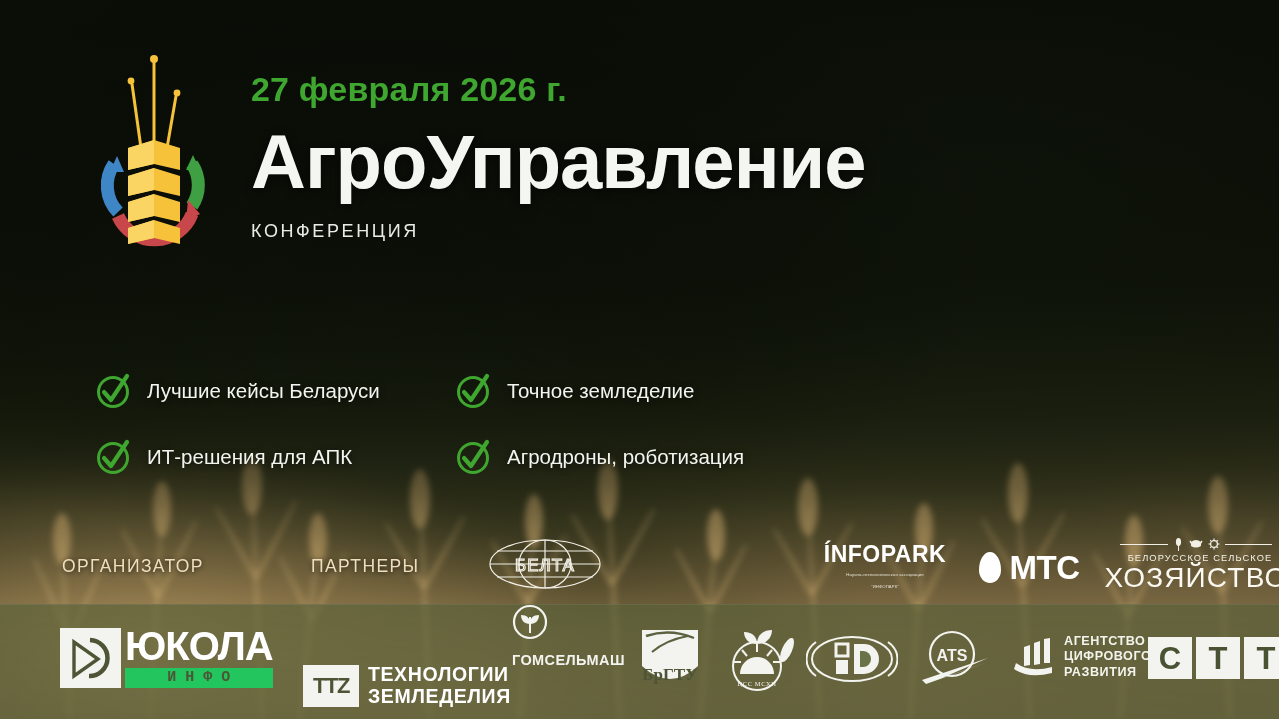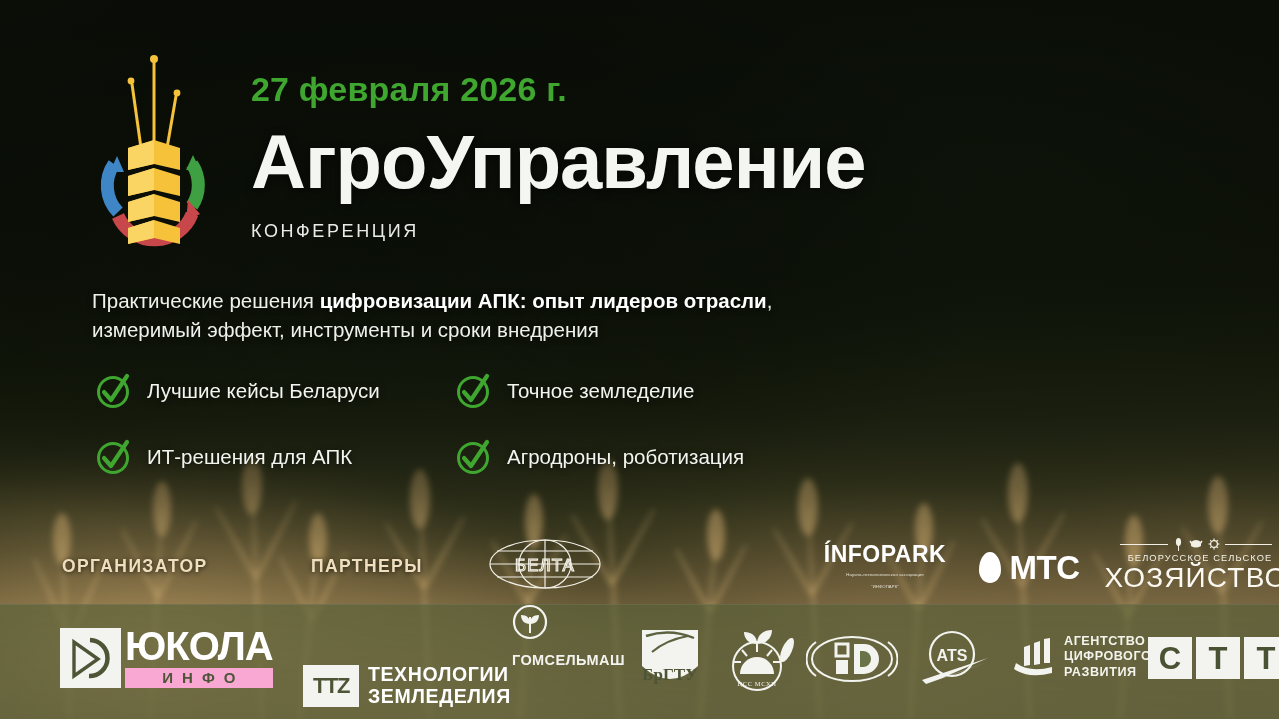--- a/index.html
+++ b/index.html
@@ -70,21 +70,21 @@
     display:grid;grid-template-columns:360px 360px;row-gap:28px;
   }
   .feat{display:flex;align-items:center;gap:15px;}
   .check{width:38px;height:38px;flex:0 0 38px;}
   .check svg{width:100%;height:100%;display:block;}
   .feat-label{
     color:#f2f5ef;font-size:20.5px;white-space:nowrap;
     text-shadow:0 1px 6px rgba(0,0,0,.65);
   }
   .strip-label{
-    color:#f0dfbe;font-weight:bold;font-size:17.5px;letter-spacing:1.4px;
+    color:#f0dfbe;font-weight:normal;font-size:17.5px;letter-spacing:1.4px;
     text-shadow:0 1px 5px rgba(0,0,0,.7);
   }
   .lbl-org{position:absolute;left:62px;top:556px;}
   .lbl-part{position:absolute;left:311px;top:556px;}
 
   .plogo{position:absolute;display:flex;align-items:center;justify-content:center;}
   .plogo svg{display:block;}
 
   
   .belta{left:482px;top:538px;width:126px;height:52px;}
@@ -115,22 +115,22 @@
   }
   .bb-inner{position:absolute;inset:0;}
   .blogo{position:absolute;display:flex;align-items:center;}
   .blogo svg{display:block;}
 
   
   .yukola{left:60px;top:628px;height:60px;align-items:stretch;gap:4px;}
   .yk-box{width:61px;height:60px;background:#f3f3ef;display:flex;align-items:center;justify-content:center;}
   .yk-right{display:flex;flex-direction:column;justify-content:center;gap:3px;}
   .yk-word{font-size:40px;font-weight:bold;color:#fff;letter-spacing:-1px;line-height:.92;}
-  .yk-strip{background:#f9a8d4;color:#4d5536;font-size:15px;font-weight:bold;letter-spacing:9px;
-            text-align:center;padding:2px 0 2px 9px;line-height:1.1;}
+  .yk-strip{background:#22c55e;color:#4d5536;font-size:15px;font-weight:bold;letter-spacing:9px;
+            text-align:center;padding:2px 0 2px 9px;line-height:1.1;font-family:Liberation Mono, monospace;}
 
   
   .ttz{left:303px;top:634px;height:48px;align-items:center;gap:9px;margin-top:28px;}
   .ttz-box{width:56px;height:42px;background:#f3f3ef;display:flex;align-items:center;justify-content:center;
            color:#4d5536;font-size:22px;font-weight:bold;letter-spacing:-1.5px;}
   .ttz-txt{color:#fff;font-size:19.5px;font-weight:bold;letter-spacing:.6px;line-height:1.12;}
 
   
   .gomsel{left:512px;top:604px;width:110px;flex-direction:column;align-items:flex-start;gap:12px;}
   .gomsel-txt{color:#f3f3ef;font-size:14.5px;font-weight:bold;letter-spacing:.4px;}
@@ -261,24 +261,20 @@
         </g>
       </svg>
     </div>
 
     <div class="head">
       <div class="date">27 февраля 2026 г.</div>
       <div class="title">АгроУправление</div>
       <div class="kicker">КОНФЕРЕНЦИЯ</div>
     </div>
 
-    <div class="lead">
-      <span>Практические решения </span><b>цифровизации АПК: опыт лидеров отрасли</b><span>,</span><br>
-      <span>измеримый эффект, инструменты и сроки внедрения</span>
-    </div>
 
     <div class="features">
       <div class="feat">
         <span class="check">
           <svg viewBox="0 0 38 38" aria-hidden="true">
             <circle cx="19" cy="20" r="14.5" fill="none" stroke="#3fa62f" stroke-width="3"></circle>
             <path d="M10 20 L17 28 L33 4" fill="none" stroke="#3fa62f" stroke-width="4.2" stroke-linecap="round" stroke-linejoin="round"></path>
           </svg>
         </span>
         <span class="feat-label">Лучшие кейсы Беларуси</span>

